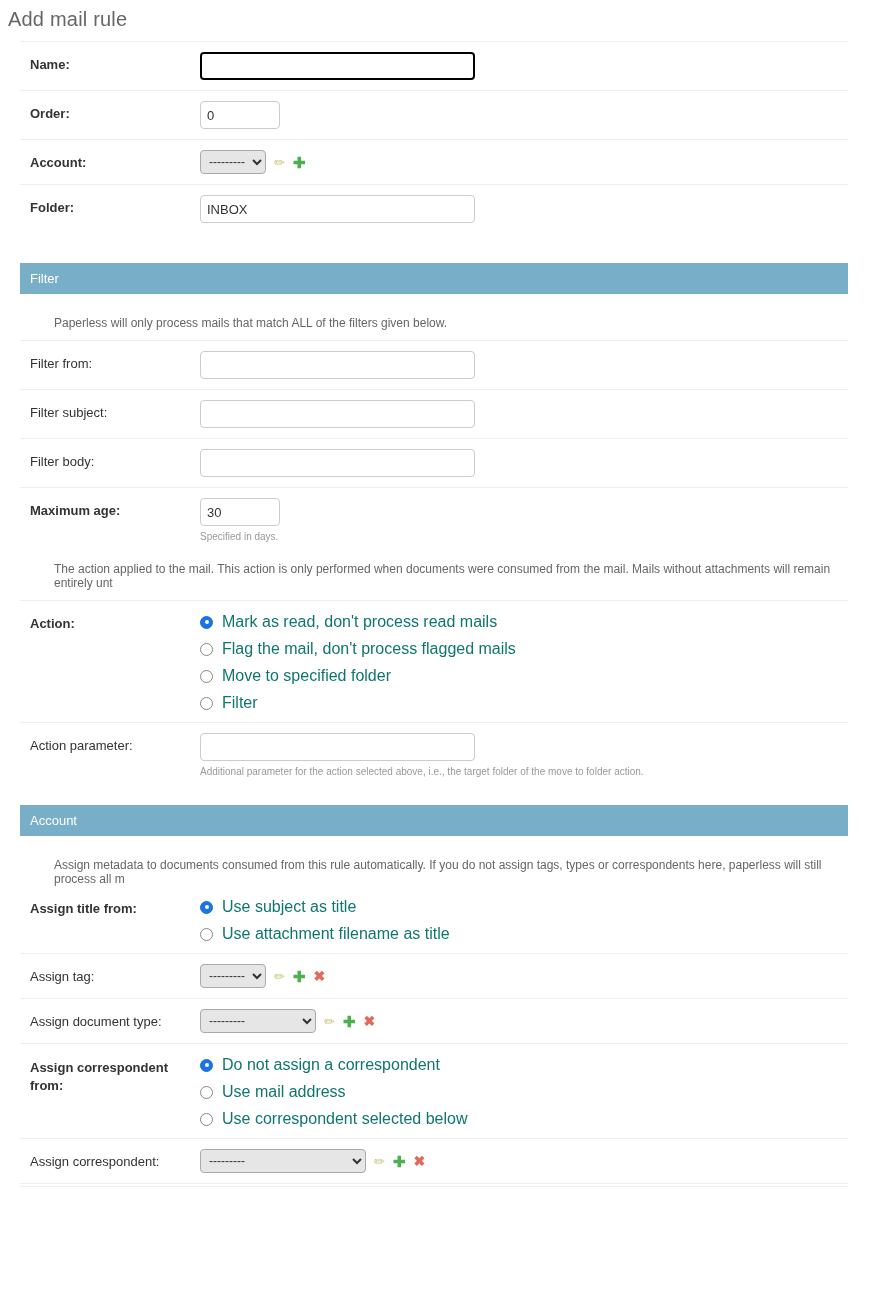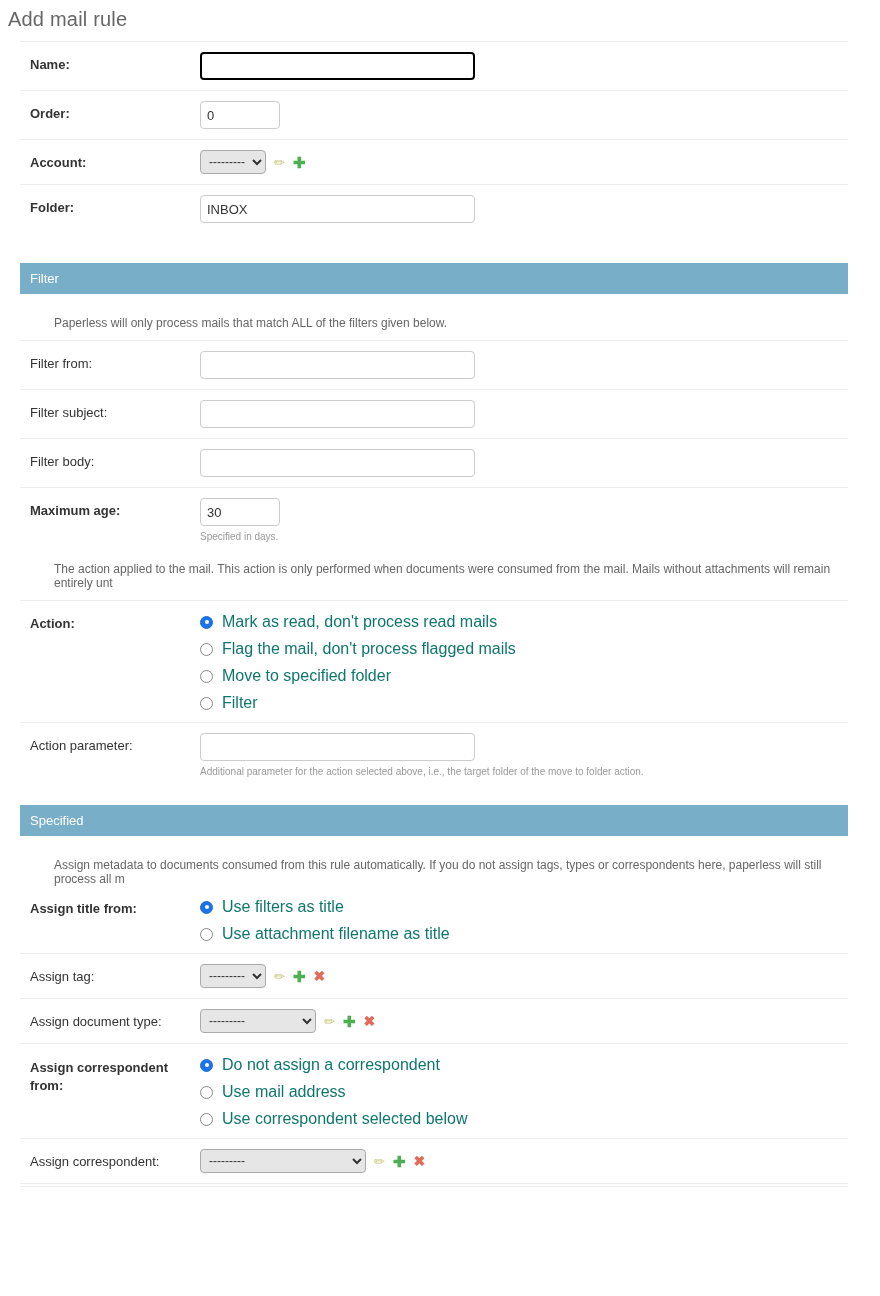--- a/index.html
+++ b/index.html
@@ -243,30 +243,30 @@
   </div>
 
   <div class="row">
     <div class="row-label">Action parameter:</div>
     <div class="row-field">
       <input class="wide" type="text" value="" style="">
       <div class="helptext">Additional parameter for the action selected above, i.e., the target folder of the move to folder action.</div>
     </div>
   </div>
 
-  <div class="section-bar">Specified</div>
+  <div class="section-bar">Account</div>
   <div class="section-desc">Assign metadata to documents consumed from this rule automatically. If you do not assign tags, types or correspondents here, paperless will still process all m</div>
 
   <div class="row" style="border-top:none; padding-top:0;">
     <div class="row-label bold">Assign title from:</div>
     <div class="row-field">
       <div class="radio-list">
         <div class="radio-item">
           <span class="radio checked"></span>
-          <span class="radio-label">Use filters as title</span>
+          <span class="radio-label">Use subject as title</span>
         </div>
         <div class="radio-item">
           <span class="radio"></span>
           <span class="radio-label">Use attachment filename as title</span>
         </div>
       </div>
     </div>
   </div>
 
   <div class="row">

